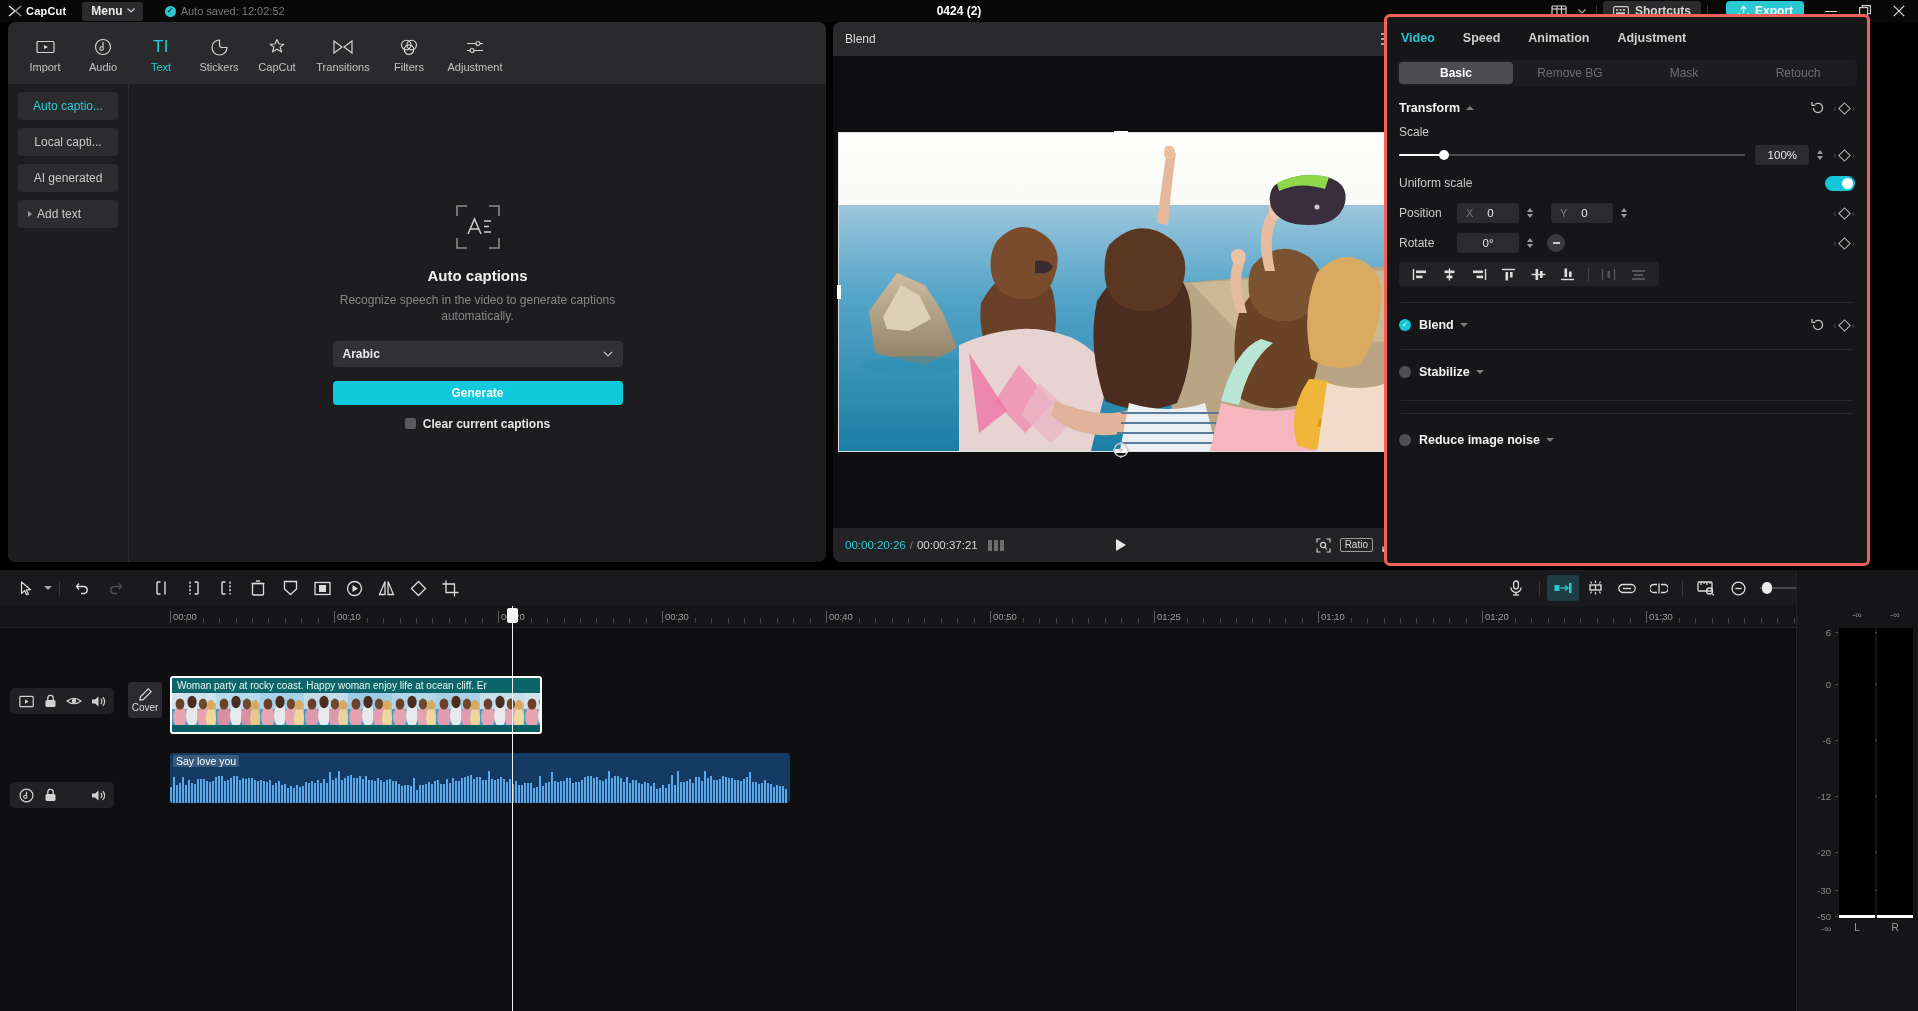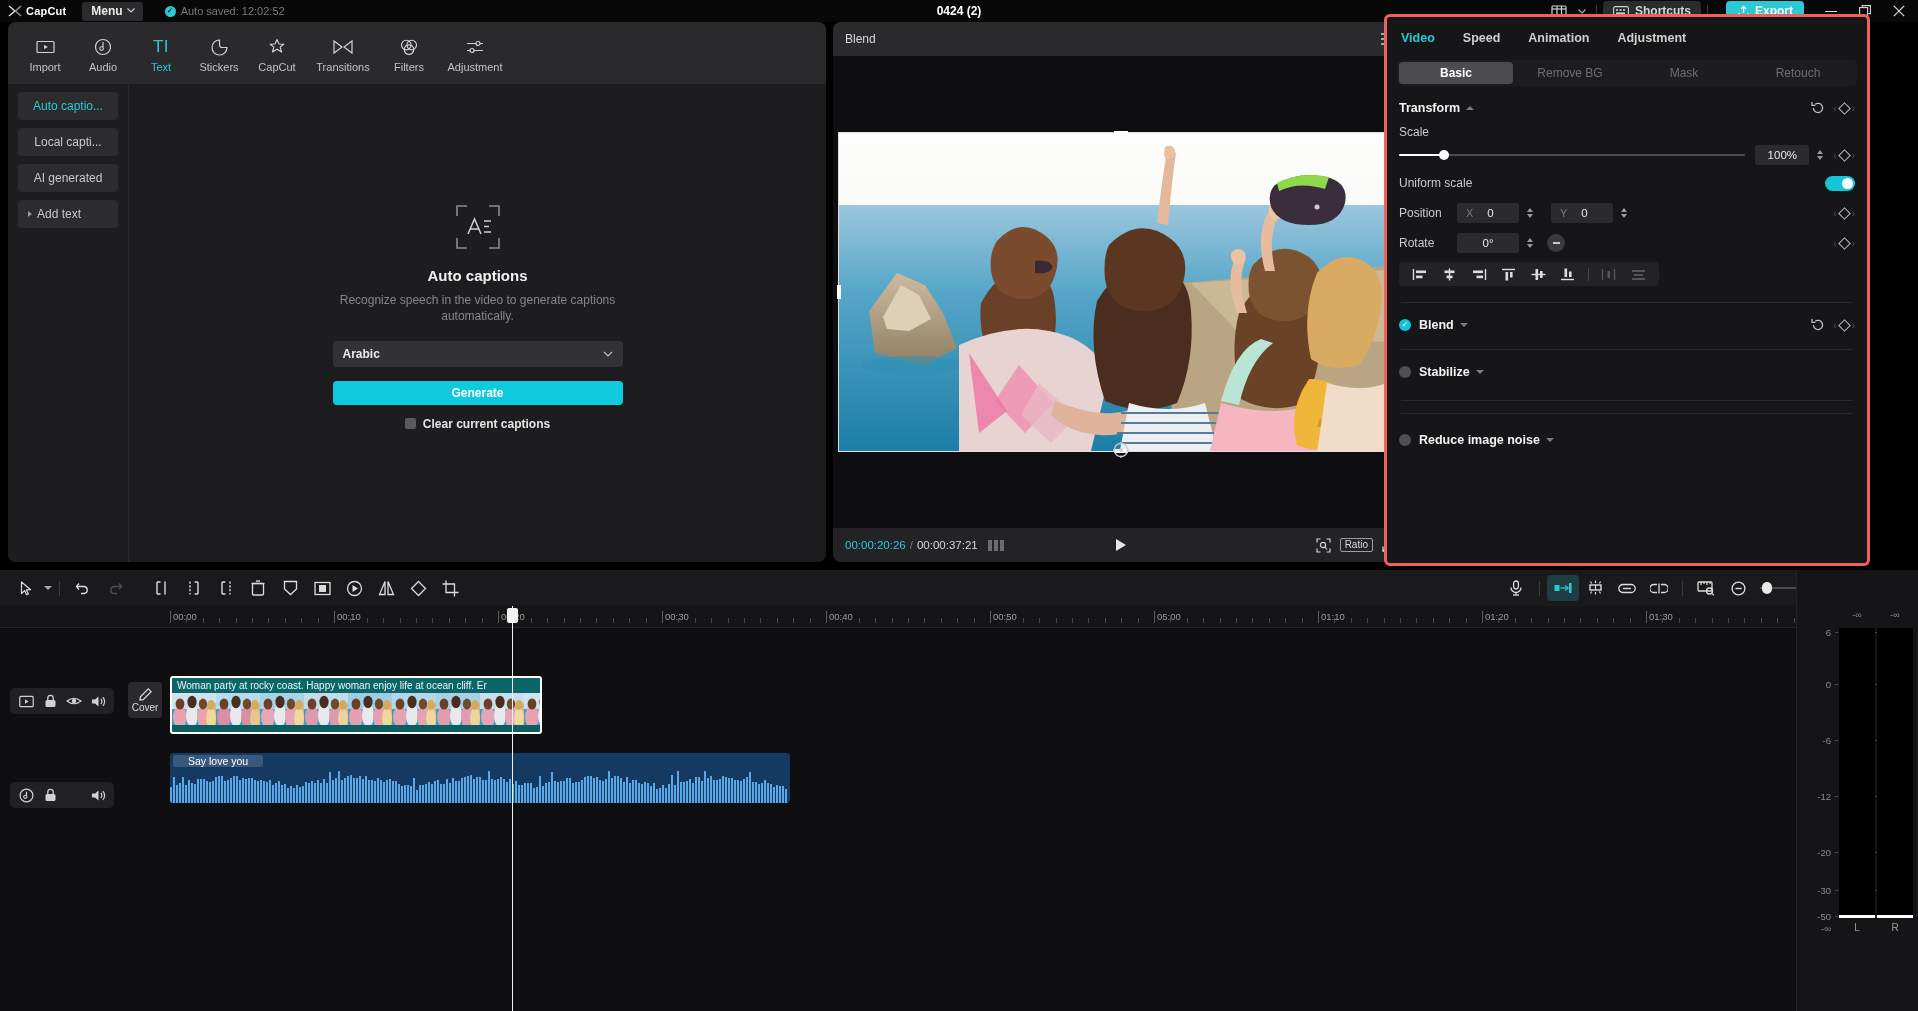--- a/index.html
+++ b/index.html
@@ -300,21 +300,21 @@
     height: 15px; background: #0c6569; display: flex; align-items: center;
     padding-left: 5px; font-size: 10px; color: #eaf6f6; white-space: nowrap; overflow: hidden;
   }
   .filmstrip { height: 32px; display: flex; overflow: hidden; }
   .frame { width: 44px; height: 32px; flex: 0 0 44px; position: relative; overflow: hidden; }
   .clip-audio {
     position: absolute; border-radius: 3px; background: #143a63; overflow: hidden; cursor: pointer;
   }
   .audio-name {
     position: absolute; top: 2px; left: 3px; font-size: 10.5px; color: #ffffff;
-    background: rgba(255,255,255,0.16); padding: 0 15px; border-radius: 2px; z-index: 2;
+    background: rgba(255,255,255,0.16); padding: 0 3px; border-radius: 2px; z-index: 2;
   }
   .wave { position: absolute; bottom: 0; left: 0; right: 0; height: 34px; display: flex; align-items: flex-end; }
   .wbar { width: 2px; margin-right: 1px; background: #5ba8e8; }
 
   .playhead {
     position: absolute; top: 0; width: 1px; background: #f2f2f2; z-index: 20; pointer-events: none;
   }
   .ph-handle {
     position: absolute; top: 2px; left: -5px; width: 11px; height: 15px;
     background: #f2f2f2; border-radius: 2px; cursor: grab; pointer-events: auto;
@@ -1094,21 +1094,21 @@
       <span class="rtick" style="left: 1006.4px;"></span>
       <span class="rtick" style="left: 1022.8px;"></span>
       <span class="rtick" style="left: 1039.2px;"></span>
       <span class="rtick" style="left: 1055.6px;"></span>
       <span class="rtick" style="left: 1072px;"></span>
       <span class="rtick" style="left: 1088.4px;"></span>
       <span class="rtick" style="left: 1104.8px;"></span>
       <span class="rtick" style="left: 1121.2px;"></span>
       <span class="rtick" style="left: 1137.6px;"></span>
       <span class="rtick maj" style="left: 1154px;"></span>
-      <span class="rlabel" style="left: 1157px;">05:00</span>
+      <span class="rlabel" style="left: 1157px;">01:25</span>
       <span class="rtick" style="left: 1170.4px;"></span>
       <span class="rtick" style="left: 1186.8px;"></span>
       <span class="rtick" style="left: 1203.2px;"></span>
       <span class="rtick" style="left: 1219.6px;"></span>
       <span class="rtick" style="left: 1236px;"></span>
       <span class="rtick" style="left: 1252.4px;"></span>
       <span class="rtick" style="left: 1268.8px;"></span>
       <span class="rtick" style="left: 1285.2px;"></span>
       <span class="rtick" style="left: 1301.6px;"></span>
       <span class="rtick maj" style="left: 1318px;"></span>

